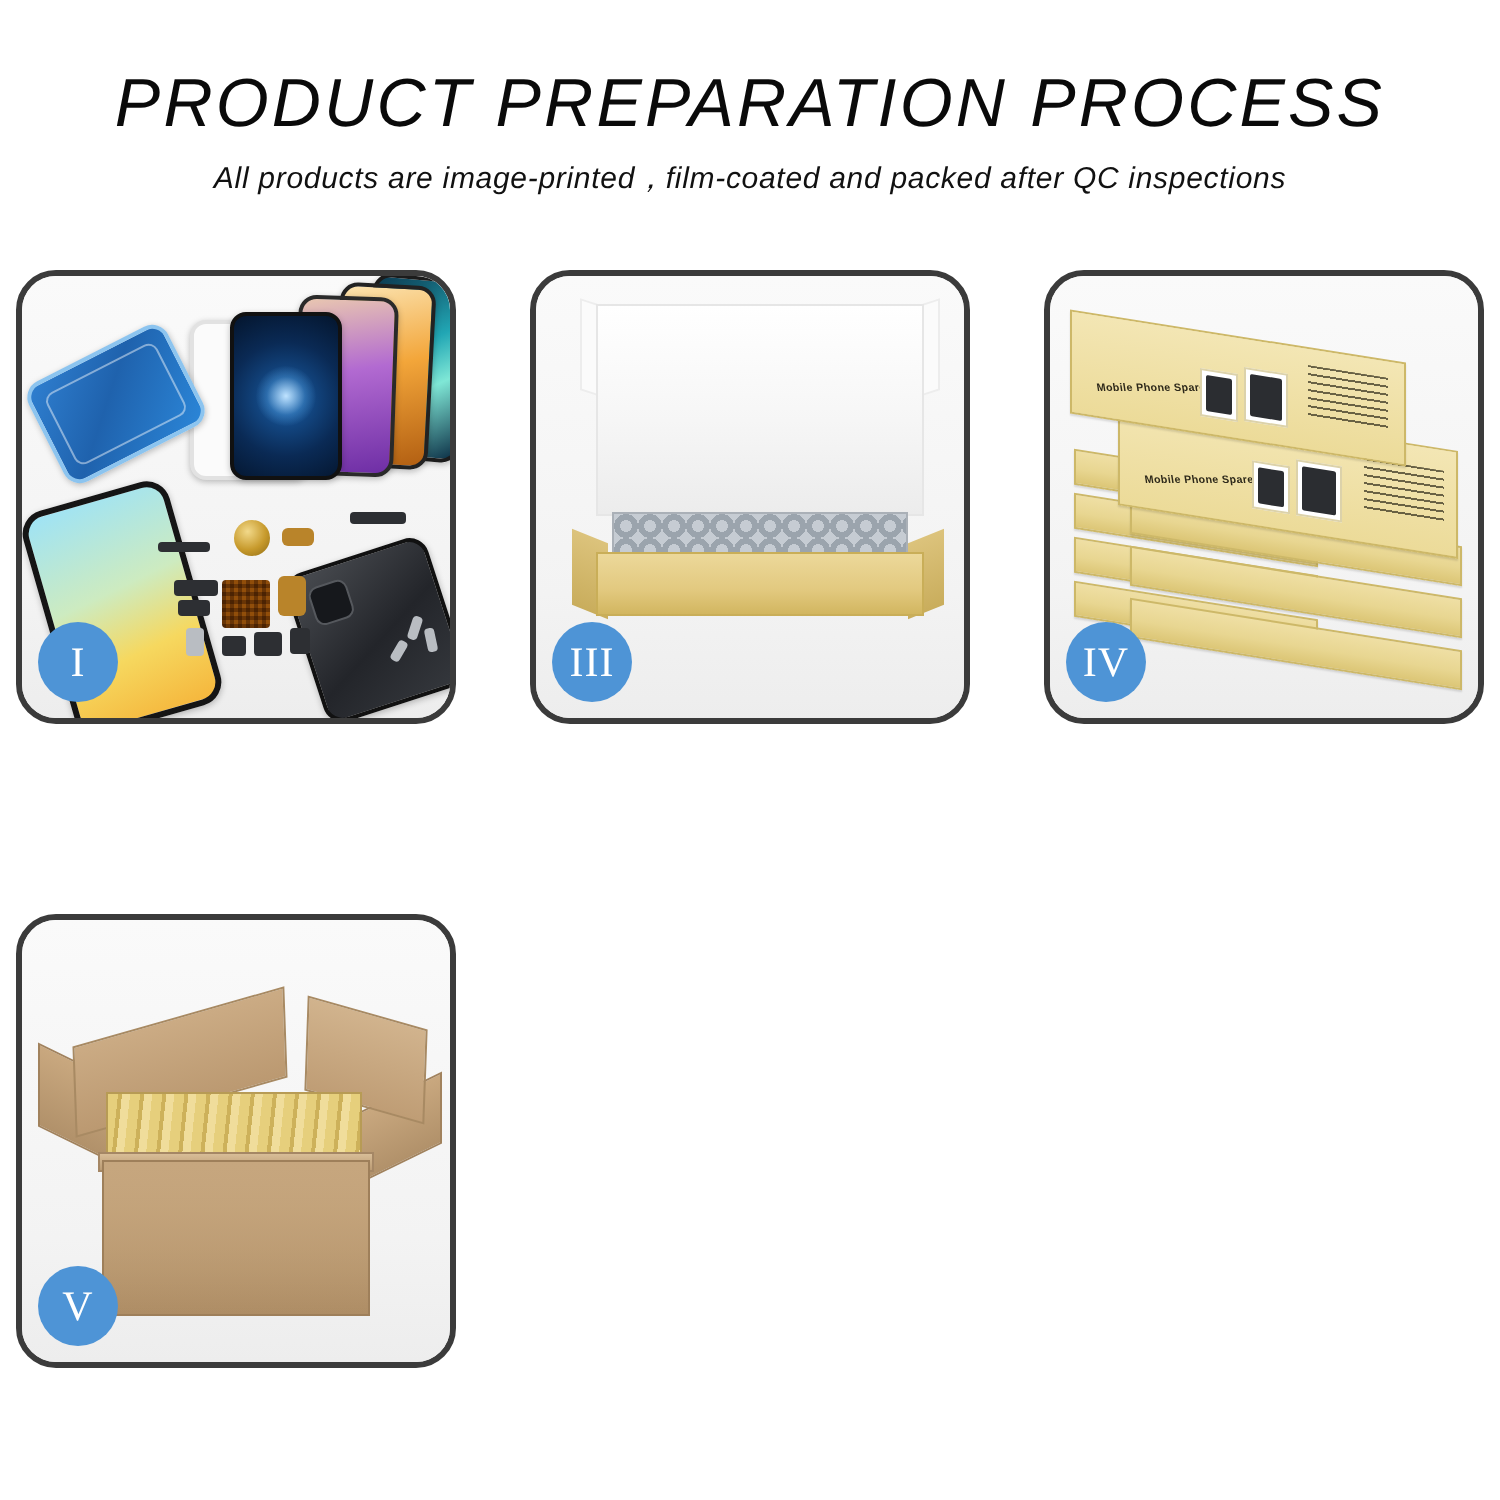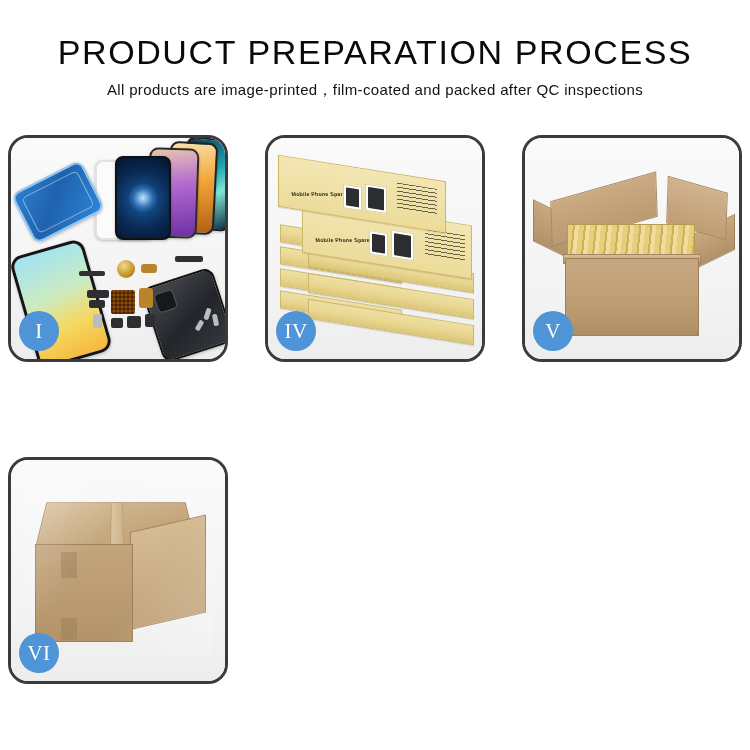--- a/index.html
+++ b/index.html
@@ -21,20 +21,21 @@
     background: #ffffff;
   }
 
   
   .header {
     position: absolute;
     left: 0;
     top: 32px;
     width: 750px;
     text-align: center;
+    font-style: italic;
   }
   .title {
     font-family: "Liberation Sans", sans-serif;
     font-size: 34px;
     font-weight: 400;
     letter-spacing: 1.6px;
     color: #0a0a0a;
     line-height: 40px;
     white-space: nowrap;
   }
@@ -398,20 +399,32 @@
           <div class="chip silver" style="left:194px; top:170px; width:5px; height:12px; transform:rotate(18deg);"></div>
           <div class="chip silver" style="left:202px; top:176px; width:5px; height:12px; transform:rotate(-12deg);"></div>
           <div class="chip silver" style="left:186px; top:182px; width:5px; height:11px; transform:rotate(30deg);"></div>
           <div class="chip" style="left:164px; top:118px; width:28px; height:6px;"></div>
         </div>
       </div>
       <div class="badge">I</div>
     </div>
 
 
+    <div class="panel">
+      <div class="panel-stage">
+        <div class="box3-lid-flapL"></div>
+        <div class="box3-lid-flapR"></div>
+        <div class="box3-lid"></div>
+        <div class="box3-inner"></div>
+        <div class="box3-flapL"></div>
+        <div class="box3-flapR"></div>
+        <div class="box3-base"></div>
+      </div>
+      <div class="badge">III</div>
+    </div>
 
     <div class="panel">
       <div class="panel-stage">
         <div class="stack">
 
           <div class="sbox" style="left:6px; top:78px; width:120px; height:16px; transform:skewY(9deg);"></div>
           <div class="sbox" style="left:6px; top:100px; width:120px; height:16px; transform:skewY(9deg);"></div>
           <div class="sbox" style="left:6px; top:122px; width:120px; height:16px; transform:skewY(9deg);"></div>
           <div class="sbox" style="left:6px; top:144px; width:120px; height:16px; transform:skewY(9deg);"></div>
 
@@ -454,28 +467,15 @@
         <div class="c5-sideflapR"></div>
         <div class="c5-backflapL"></div>
         <div class="c5-backflapR"></div>
         <div class="c5-contents"></div>
         <div class="c5-rim"></div>
         <div class="c5-body"></div>
       </div>
       <div class="badge">V</div>
     </div>
 
-    <div class="panel">
-      <div class="panel-stage">
-        <div class="c6-top">
-          <div class="c6-tape"></div>
-        </div>
-        <div class="c6-side"></div>
-        <div class="c6-front"></div>
-        <div class="c6-seam"></div>
-        <div class="c6-seam2"></div>
-        <div class="c6-wrap"></div>
-      </div>
-      <div class="badge">VI</div>
-    </div>
 
   </div>
 </div>
 
 </body></html>

